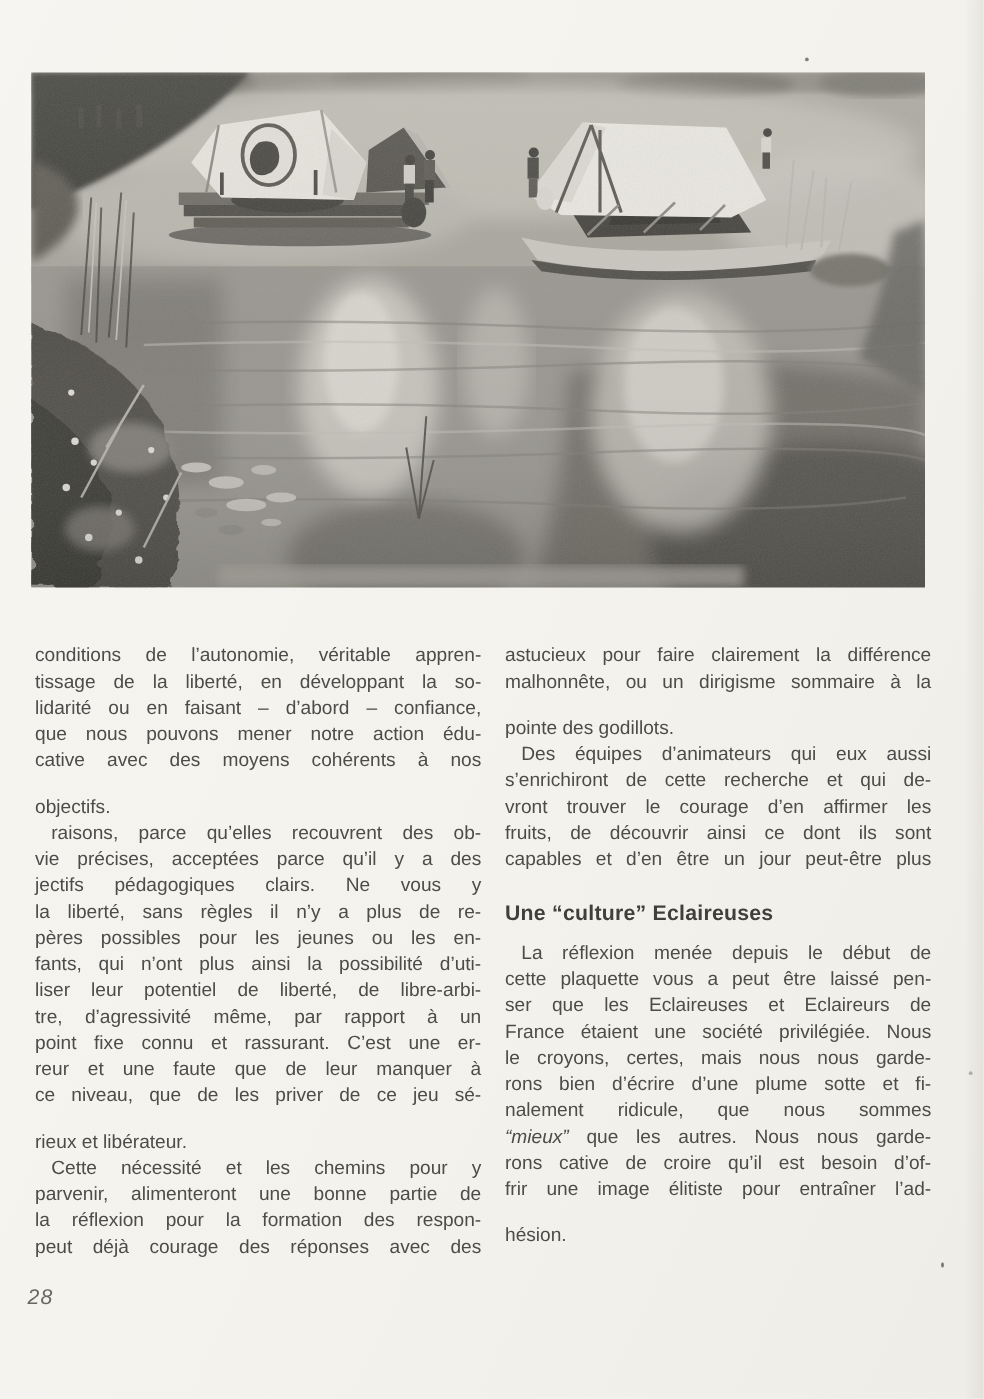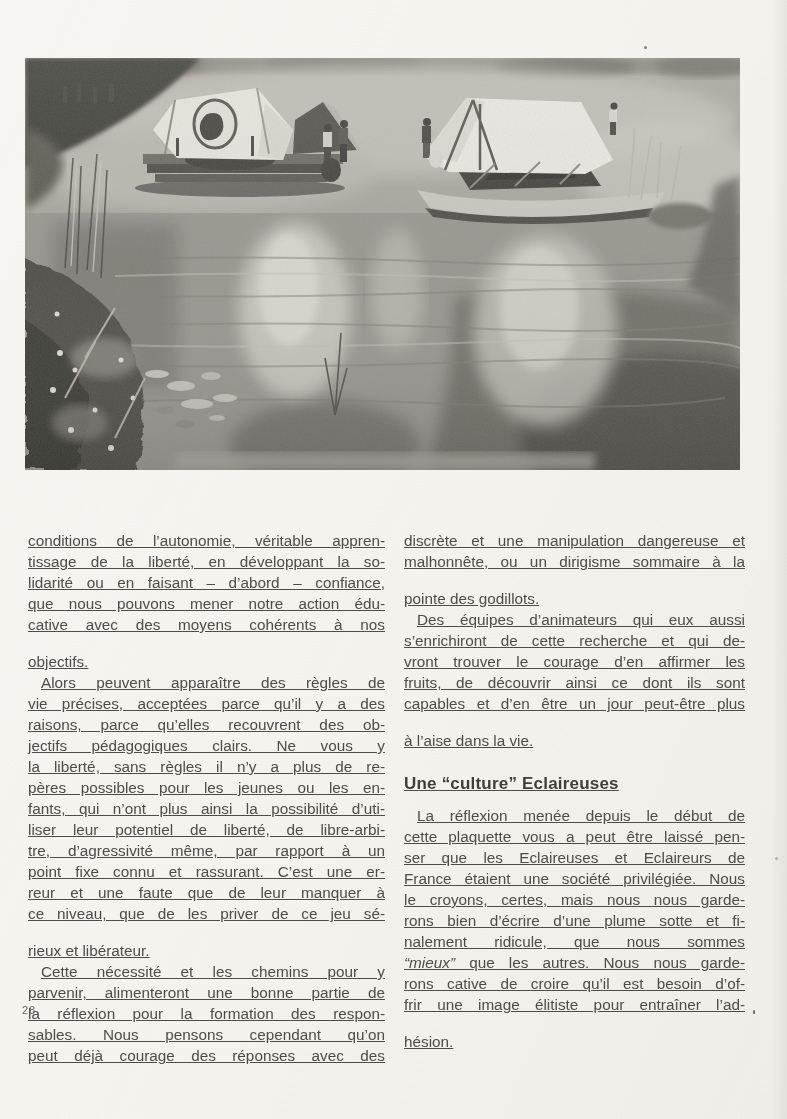--- a/index.html
+++ b/index.html
@@ -16,35 +16,35 @@
     position:absolute;top:0;right:0;width:16px;height:1119px;
     background:linear-gradient(to right,rgba(60,55,45,0) 0%,rgba(60,55,45,0.07) 100%);
     pointer-events:none;
   }
   .photo{
     position:absolute;left:25px;top:58px;width:715px;height:412px;
     overflow:hidden;background:#b3b1aa;
   }
   .photo svg{display:block;}
   .cols{position:absolute;top:514px;left:0;width:787px;}
-  .col{position:absolute;top:16px;color:#4d4c4a;font-size:15.3px;line-height:21px;text-decoration:underline;}
+  .col{position:absolute;top:0;color:#4d4c4a;font-size:15.3px;line-height:21px;}
   .col-left{left:28px;width:357px;}
   .col-right{left:404px;width:341px;}
   .para{margin:0;}
   .para.indent .line:first-child{text-indent:13px;}
   .line{text-align:justify;text-align-last:justify;}
   .line.last{text-align-last:left;margin-top:16px;}
   .col-heading{
     font-size:17px;font-weight:bold;line-height:23px;
     margin:21px 0 10px 0;color:#403f3d;letter-spacing:.2px;
   }
   .hline{text-align:left;}
   .page-number{
-    position:absolute;left:22px;top:1004px;
-    font-size:11px;color:#686763;letter-spacing:1px;
+    position:absolute;left:22px;top:1028px;
+    font-size:17px;color:#686763;letter-spacing:1px;font-style:italic;
   }
   .speck{position:absolute;border-radius:50%;pointer-events:none;}
   .speck-1{left:644px;top:46px;width:3px;height:3px;background:#82807a;}
   .speck-2{left:775px;top:857px;width:3px;height:3px;background:#b3b1ab;}
   .speck-3{left:753px;top:1010px;width:2px;height:4px;background:#6f6e69;border-radius:40%;}
 </style>
 </head>
 <body>
 
 <div class="page">
@@ -238,55 +238,52 @@
     <div class="col col-left">
         <div class="para">
           <div class="line">conditions de l’autonomie, véritable appren-</div>
           <div class="line">tissage de la liberté, en développant la so-</div>
           <div class="line">lidarité ou en faisant – d’abord – confiance,</div>
           <div class="line">que nous pouvons mener notre action édu-</div>
           <div class="line">cative avec des moyens cohérents à nos</div>
           <div class="line last">objectifs.</div>
         </div>
         <div class="para indent">
-          <div class="line">Alors peuvent apparaître des règles de</div>
+          <div class="line">raisons, parce qu’elles recouvrent des ob-</div>
           <div class="line">vie précises, acceptées parce qu’il y a des</div>
-          <div class="line">raisons, parce qu’elles recouvrent des ob-</div>
           <div class="line">jectifs pédagogiques clairs. Ne vous y</div>
           <div class="line">la liberté, sans règles il n’y a plus de re-</div>
           <div class="line">pères possibles pour les jeunes ou les en-</div>
           <div class="line">fants, qui n’ont plus ainsi la possibilité d’uti-</div>
           <div class="line">liser leur potentiel de liberté, de libre-arbi-</div>
           <div class="line">tre, d’agressivité même, par rapport à un</div>
           <div class="line">point fixe connu et rassurant. C’est une er-</div>
           <div class="line">reur et une faute que de leur manquer à</div>
           <div class="line">ce niveau, que de les priver de ce jeu sé-</div>
           <div class="line last">rieux et libérateur.</div>
         </div>
         <div class="para indent">
           <div class="line">Cette nécessité et les chemins pour y</div>
           <div class="line">parvenir, alimenteront une bonne partie de</div>
           <div class="line">la réflexion pour la formation des respon-</div>
-          <div class="line">sables. Nous pensons cependant qu’on</div>
           <div class="line">peut déjà courage des réponses avec des</div>
         </div>
       </div>
     <div class="col col-right">
         <div class="para">
-          <div class="line">discrète et une manipulation dangereuse et</div>
+          <div class="line">astucieux pour faire clairement la différence</div>
           <div class="line">malhonnête, ou un dirigisme sommaire à la</div>
           <div class="line last">pointe des godillots.</div>
         </div>
         <div class="para indent">
           <div class="line">Des équipes d’animateurs qui eux aussi</div>
           <div class="line">s’enrichiront de cette recherche et qui de-</div>
           <div class="line">vront trouver le courage d’en affirmer les</div>
           <div class="line">fruits, de découvrir ainsi ce dont ils sont</div>
           <div class="line">capables et d’en être un jour peut-être plus</div>
-          <div class="line last">à l’aise dans la vie.</div>
         </div>
         <h2 class="col-heading">
           <div class="hline">Une “culture” Eclaireuses</div>
         </h2>
         <div class="para indent">
           <div class="line">La réflexion menée depuis le début de</div>
           <div class="line">cette plaquette vous a peut être laissé pen-</div>
           <div class="line">ser que les Eclaireuses et Eclaireurs de</div>
           <div class="line">France étaient une société privilégiée. Nous</div>
           <div class="line">le croyons, certes, mais nous nous garde-</div>

